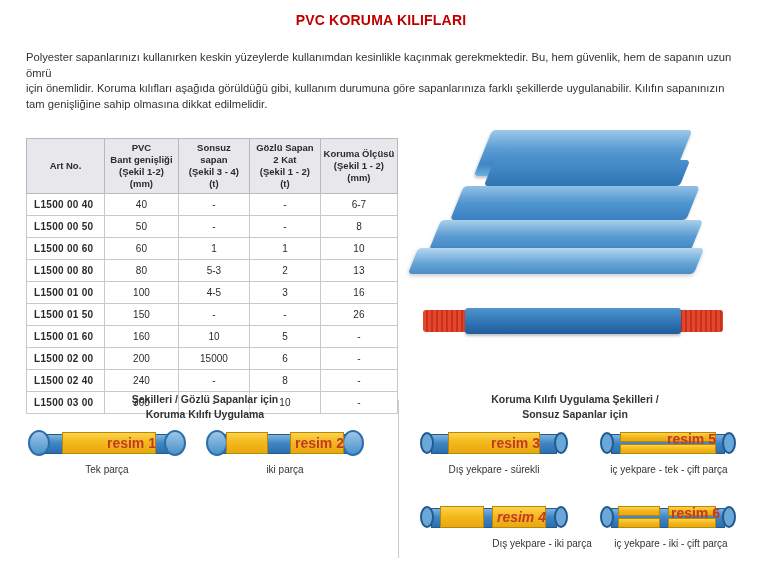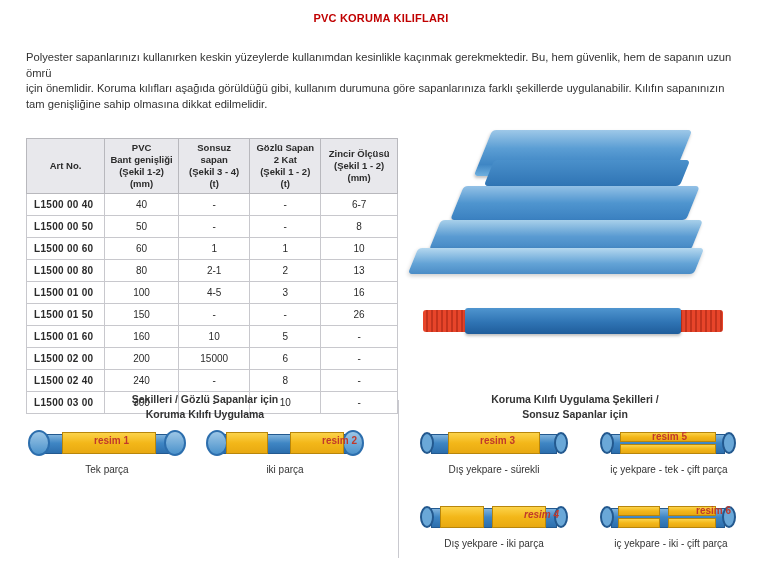--- a/index.html
+++ b/index.html
@@ -19,21 +19,21 @@
     position: relative;
     width: 762px;
     height: 565px;
   }
   .title {
     position: absolute;
     top: 12px;
     left: 0;
     width: 762px;
     text-align: center;
-    font-size: 11px;
+    font-size: 14px;
     font-weight: bold;
     color: #c00000;
     letter-spacing: 0.2px;
   }
   .intro {
     position: absolute;
     top: 50px;
     left: 26px;
     width: 712px;
     font-size: 11.2px;
@@ -232,27 +232,26 @@
   .cover {
     position: absolute;
     background: linear-gradient(180deg,#fcd34a 0%,#f3b719 50%,#e8a911 100%);
     border: 1px solid #b8860b;
     height: 22px;
     top: 2px;
     box-sizing: border-box;
   }
   .cover-label {
     position: absolute;
-    font-size: 10px;
+    font-size: 14px;
     font-weight: bold;
     color: #c0392b;
     top: 5px;
-    text-align: left;
+    text-align: right;
     white-space: nowrap;
-    margin-left: 32px;
   }
 </style>
 </head>
 <body>
 
 <div class="page">
 
   <div class="title">PVC KORUMA KILIFLARI</div>
 
   <div class="intro">
@@ -280,21 +279,21 @@
             <div>(Şekil 3 - 4)</div>
             <div>(t)</div>
           </th>
           <th class="c-gozlu">
             <div>Gözlü Sapan</div>
             <div>2 Kat</div>
             <div>(Şekil 1 - 2)</div>
             <div>(t)</div>
           </th>
           <th class="c-zincir">
-            <div>Zincir Ölçüsü</div>
+            <div>Koruma Ölçüsü</div>
             <div>(Şekil 1 - 2)</div>
             <div>(mm)</div>
           </th>
         </tr>
       </thead>
       <tbody>
         <tr>
           <td class="art">L1500  00  40</td>
           <td>40</td>
           <td>-</td>
@@ -311,21 +310,21 @@
         <tr>
           <td class="art">L1500  00  60</td>
           <td>60</td>
           <td>1</td>
           <td>1</td>
           <td>10</td>
         </tr>
         <tr>
           <td class="art">L1500  00  80</td>
           <td>80</td>
-          <td>2-1</td>
+          <td>5-3</td>
           <td>2</td>
           <td>13</td>
         </tr>
         <tr>
           <td class="art">L1500  01  00</td>
           <td>100</td>
           <td>4-5</td>
           <td>3</td>
           <td>16</td>
         </tr>
@@ -434,21 +433,21 @@
     <div class="caption" style="left:588px; top:76px; width:162px;">iç yekpare -  tek - çift parça</div>
 
     <div class="sling endless" style="left:418px; top:116px; width:152px;">
       <div class="band2"></div>
       <div class="loopL"></div>
       <div class="loopR"></div>
       <div class="cover" style="left:22px; width:44px;"></div>
       <div class="cover" style="left:74px; width:54px;"></div>
       <div class="cover-label" style="left:74px; width:54px;font-style:italic;">resim 4</div>
     </div>
-    <div class="caption" style="left:400px; top:150px; width:188px;">Dış yekpare -  iki parça</div>
+    <div class="caption" style="left:400px; top:150px; width:188px;padding-left:48px;">Dış yekpare -  iki parça</div>
 
     <div class="sling endless" style="left:598px; top:116px; width:140px;">
       <div class="band2"></div>
       <div class="loopL"></div>
       <div class="loopR"></div>
       <div class="cover" style="left:20px; width:42px; top:2px; height:10px;"></div>
       <div class="cover" style="left:70px; width:48px; top:2px; height:10px;"></div>
       <div class="cover" style="left:20px; width:42px; top:14px; height:10px;"></div>
       <div class="cover" style="left:70px; width:48px; top:14px; height:10px;"></div>
       <div class="cover-label" style="left:66px; width:56px; top:1px;">resim 6</div>

